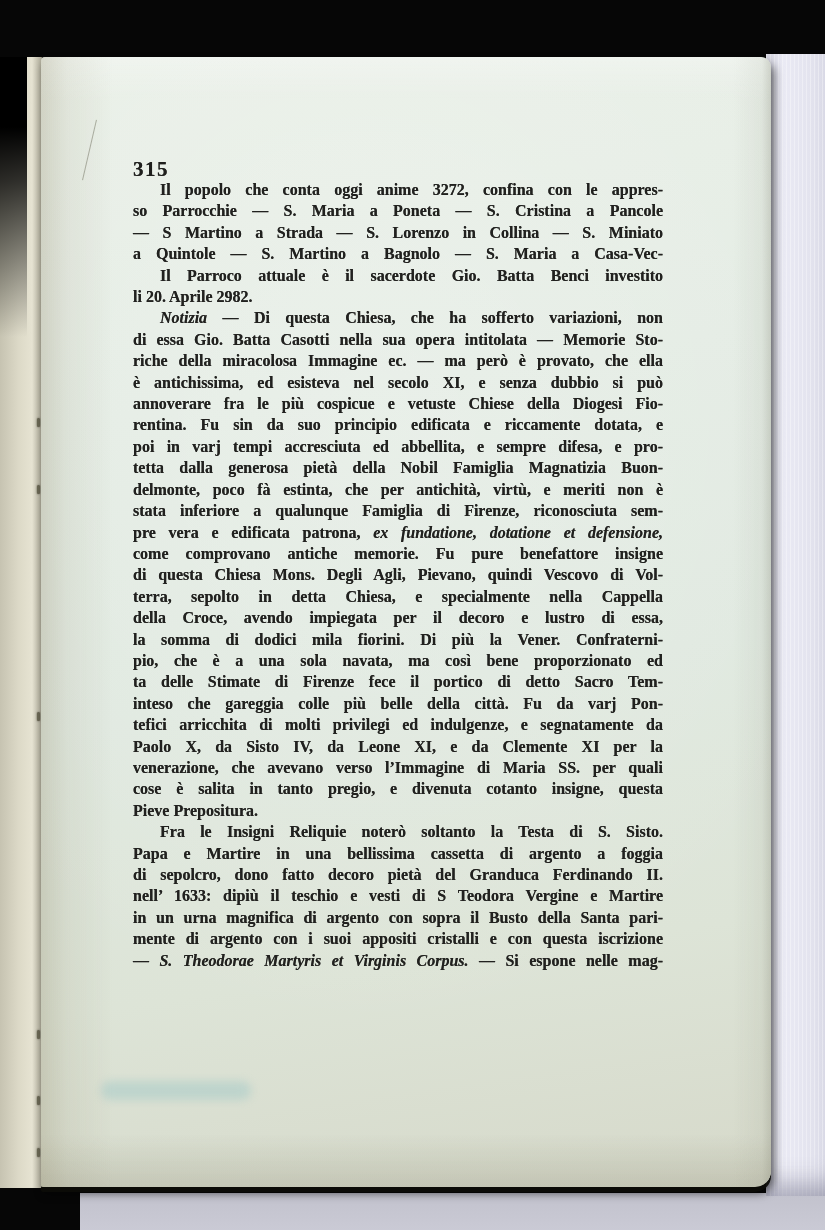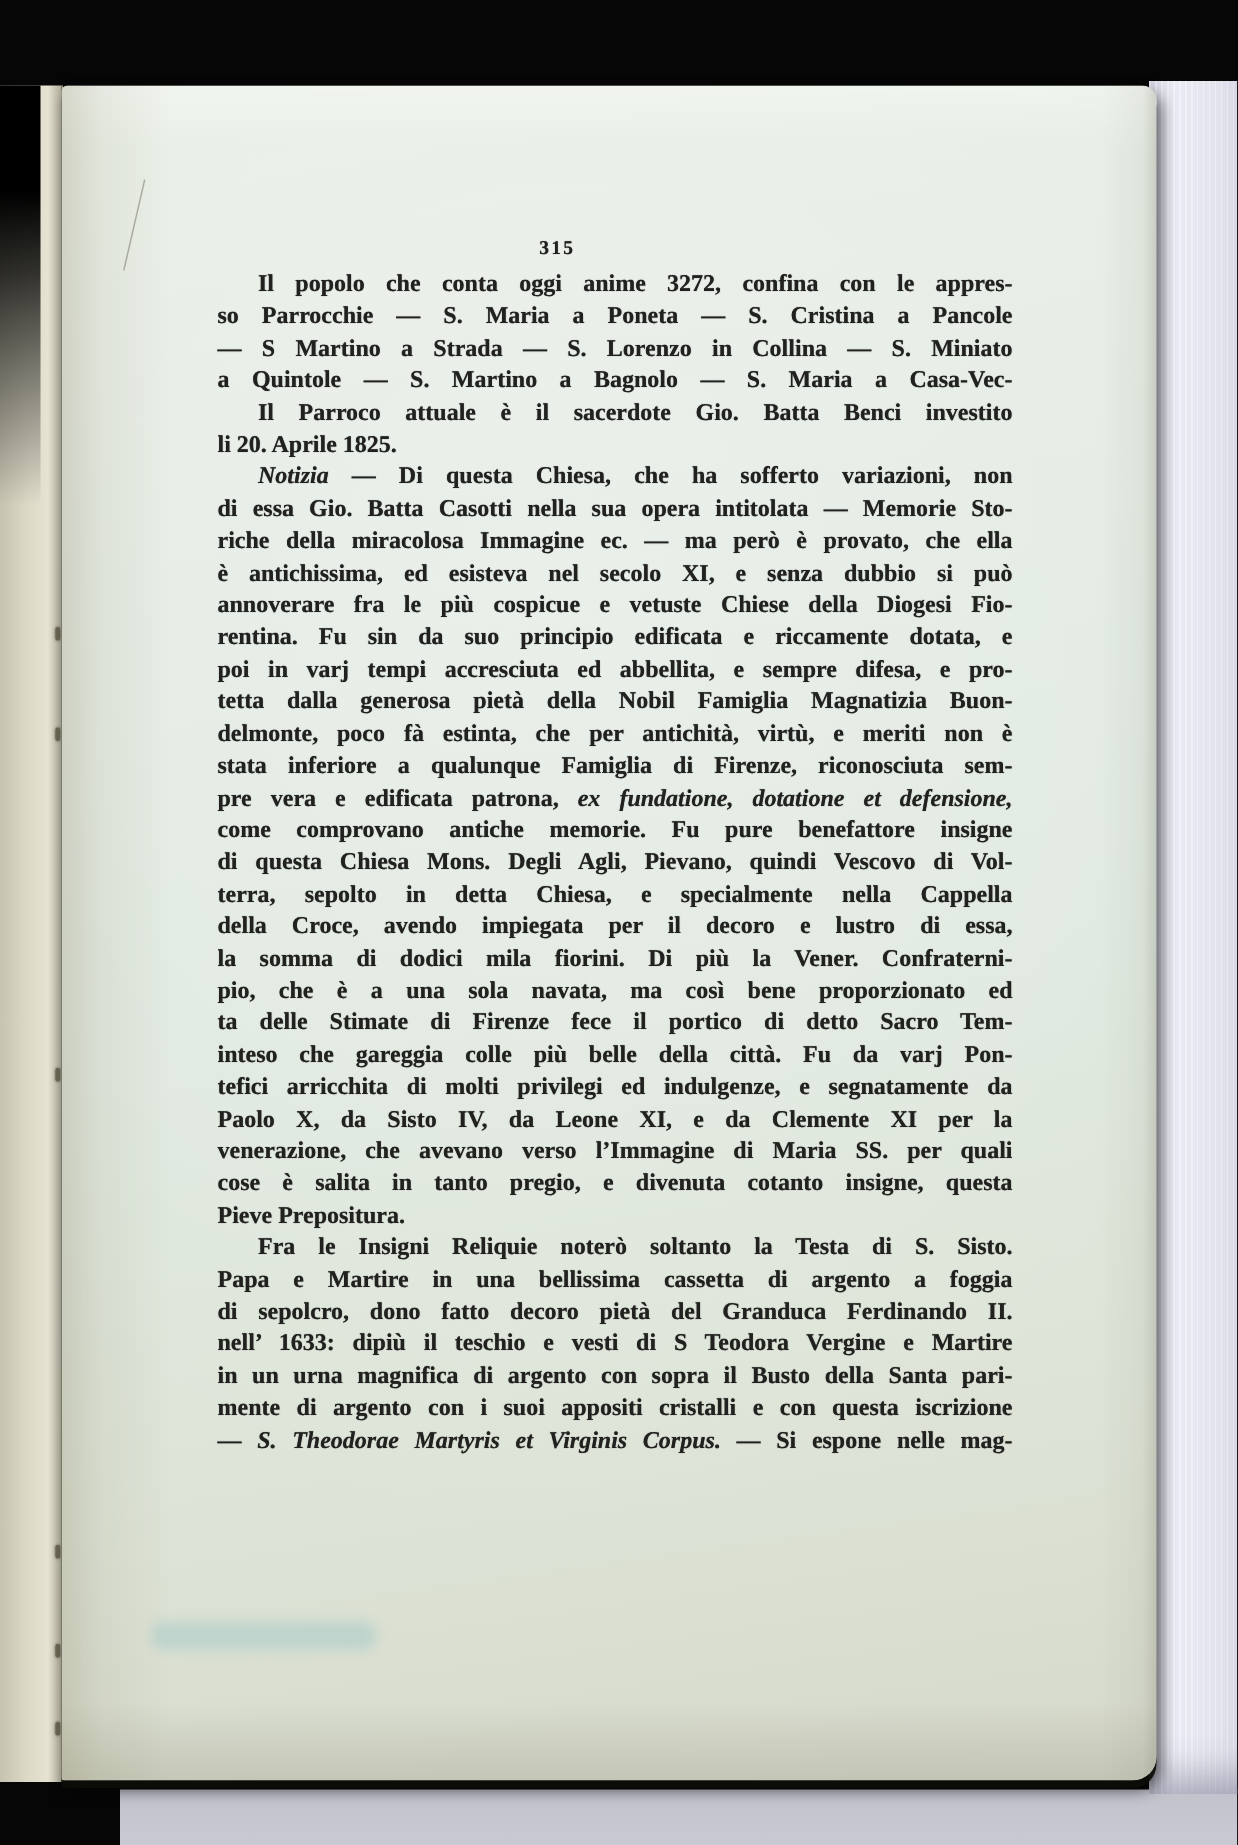--- a/index.html
+++ b/index.html
@@ -40,24 +40,24 @@
       linear-gradient(0deg,rgba(128,124,100,.22) 0,rgba(0,0,0,0) 52px),
       linear-gradient(180deg,rgba(255,255,255,.28) 0,rgba(0,0,0,0) 42px);}
 
   .crease{position:absolute;left:48px;top:62px;width:1px;height:62px;
     background:rgba(110,110,92,.5);transform:rotate(13deg);}
   .smudge{position:absolute;left:60px;top:1024px;width:150px;height:19px;border-radius:9px;
     background:rgba(120,182,192,.28);filter:blur(4px);}
 
   
   .pagenum{position:absolute;top:100px;left:92px;width:530px;box-sizing:border-box;
-    text-align:center;padding-right:53px;
-    font-weight:700;font-size:13px;letter-spacing:1.5px;color:#1f1f1d;
+    text-align:left;padding-right:53px;
+    font-weight:700;font-size:21px;letter-spacing:1.5px;color:#1f1f1d;
     text-shadow:0 0 .6px rgba(28,28,26,.8);}
-  .text{position:absolute;left:104px;top:122px;width:530px;
+  .text{position:absolute;left:92px;top:122px;width:530px;
     font-weight:700;font-size:16px;line-height:21.4px;color:#21211f;
     text-shadow:0 0 .6px rgba(28,28,26,.75);}
   .line{text-align:justify;text-align-last:justify;white-space:normal;}
   .line.last{text-align-last:left;}
   .line.ind{text-indent:27px;}
   .it{font-style:italic;}
 </style>
 </head>
 <body>
 
@@ -81,21 +81,21 @@
   <div class="page">
     <div class="crease"></div>
     <div class="smudge"></div>
     <div class="pagenum">315</div>
     <div class="text">
         <div class="line ind"><span>Il popolo che conta oggi anime 3272, confina con le appres-</span></div>
         <div class="line"><span>so Parrocchie — S. Maria a Poneta — S. Cristina a Pancole</span></div>
         <div class="line"><span>— S Martino a Strada — S. Lorenzo in Collina — S. Miniato</span></div>
         <div class="line"><span>a Quintole — S. Martino a Bagnolo — S. Maria a Casa-Vec-</span></div>
         <div class="line ind"><span>Il Parroco attuale è il sacerdote Gio. Batta Benci investito</span></div>
-        <div class="line last"><span>li 20. Aprile 1825.</span></div>
+        <div class="line last"><span>li 20. Aprile 2982.</span></div>
         <div class="line ind"><span class="it">Notizia</span><span> — Di questa Chiesa, che ha sofferto variazioni, non</span></div>
         <div class="line"><span>di essa Gio. Batta Casotti nella sua opera intitolata — Memorie Sto-</span></div>
         <div class="line"><span>riche della miracolosa Immagine ec. — ma però è provato, che ella</span></div>
         <div class="line"><span>è antichissima, ed esisteva nel secolo XI, e senza dubbio si può</span></div>
         <div class="line"><span>annoverare fra le più cospicue e vetuste Chiese della Diogesi Fio-</span></div>
         <div class="line"><span>rentina. Fu sin da suo principio edificata e riccamente dotata, e</span></div>
         <div class="line"><span>poi in varj tempi accresciuta ed abbellita, e sempre difesa, e pro-</span></div>
         <div class="line"><span>tetta dalla generosa pietà della Nobil Famiglia Magnatizia Buon-</span></div>
         <div class="line"><span>delmonte, poco fà estinta, che per antichità, virtù, e meriti non è</span></div>
         <div class="line"><span>stata inferiore a qualunque Famiglia di Firenze, riconosciuta sem-</span></div>

